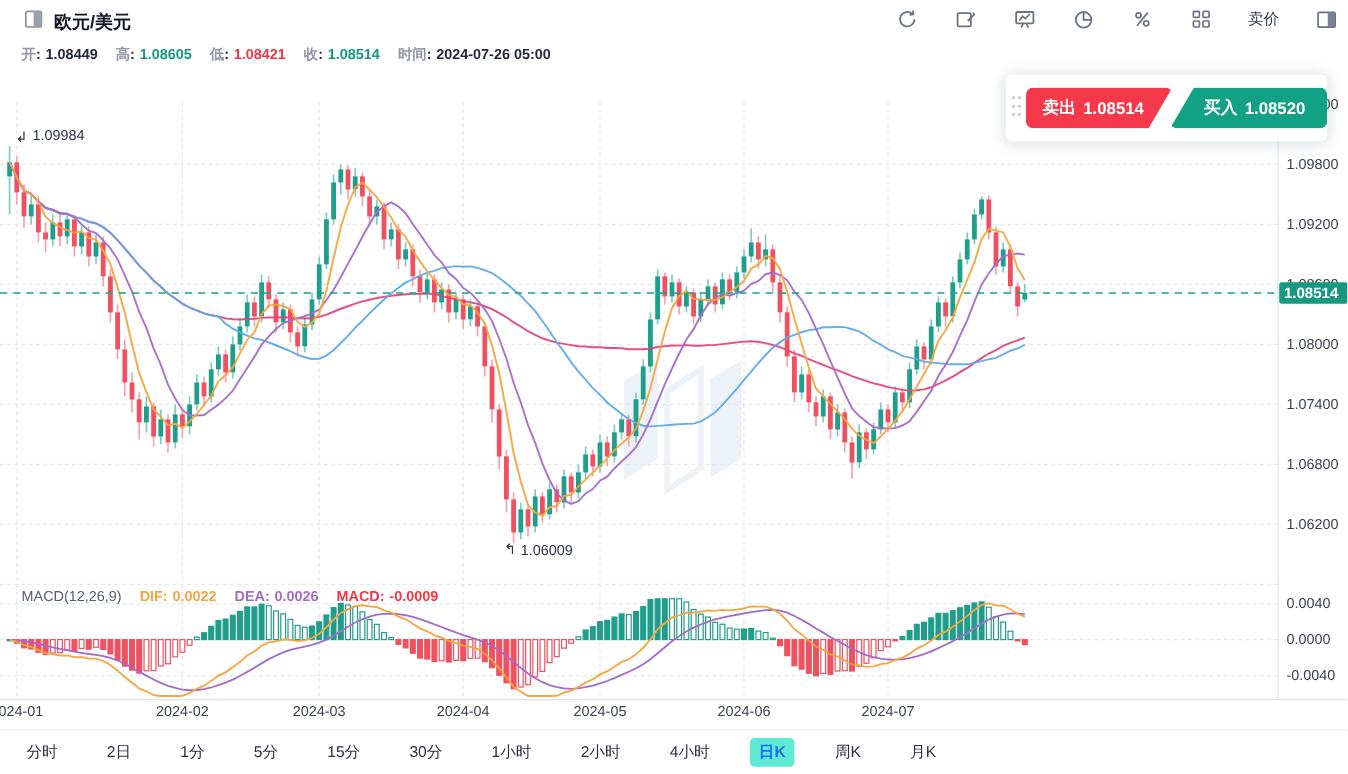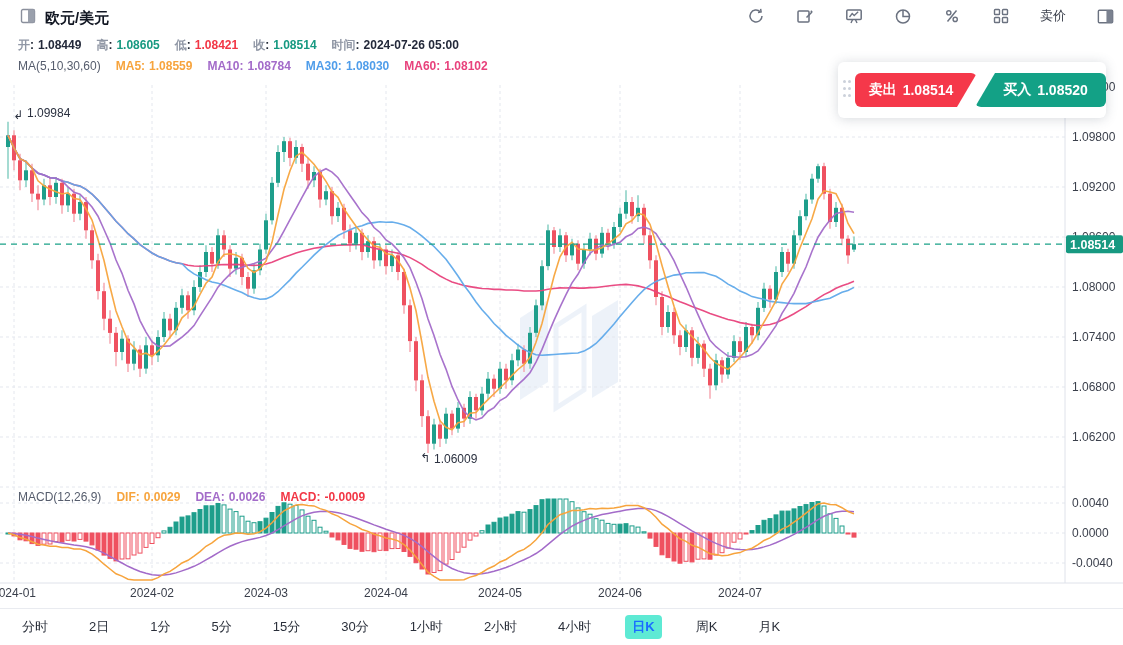--- a/index.html
+++ b/index.html
@@ -614,31 +614,24 @@
   </div>
 
   <div class="kv-row ohlc-row">
     <span class="kv"><span class="lbl">开</span>:<span class="val c-dark">1.08449</span></span>
     <span class="kv"><span class="lbl">高</span>:<span class="val c-up">1.08605</span></span>
     <span class="kv"><span class="lbl">低</span>:<span class="val c-dn">1.08421</span></span>
     <span class="kv"><span class="lbl">收</span>:<span class="val c-up">1.08514</span></span>
     <span class="kv"><span class="lbl">时间</span>:<span class="val c-dark">2024-07-26 05:00</span></span>
   </div>
 
-  <div class="kv-row ma-row">
-    <span class="ma-title">MA(5,10,30,60)</span>
-    <span class="kv c-ma5"><span>MA5:</span><span class="val">1.08559</span></span>
-    <span class="kv c-ma10"><span>MA10:</span><span class="val">1.08784</span></span>
-    <span class="kv c-ma30"><span>MA30:</span><span class="val">1.08030</span></span>
-    <span class="kv c-ma60"><span>MA60:</span><span class="val">1.08102</span></span>
-  </div>
 
   <div class="kv-row macd-row">
     <span class="macd-title">MACD(12,26,9)</span>
-    <span class="kv c-ma5"><span>DIF:</span><span class="val">0.0029</span></span>
+    <span class="kv c-ma5"><span>DIF:</span><span class="val">0.0022</span></span>
     <span class="kv c-ma10"><span>DEA:</span><span class="val">0.0026</span></span>
     <span class="kv c-dn"><span>MACD:</span><span class="val">-0.0009</span></span>
   </div>
 
   <div class="trade-card">
     <span class="drag-dots">
         <i></i>
         <i></i>
         <i></i>
         <i></i>

